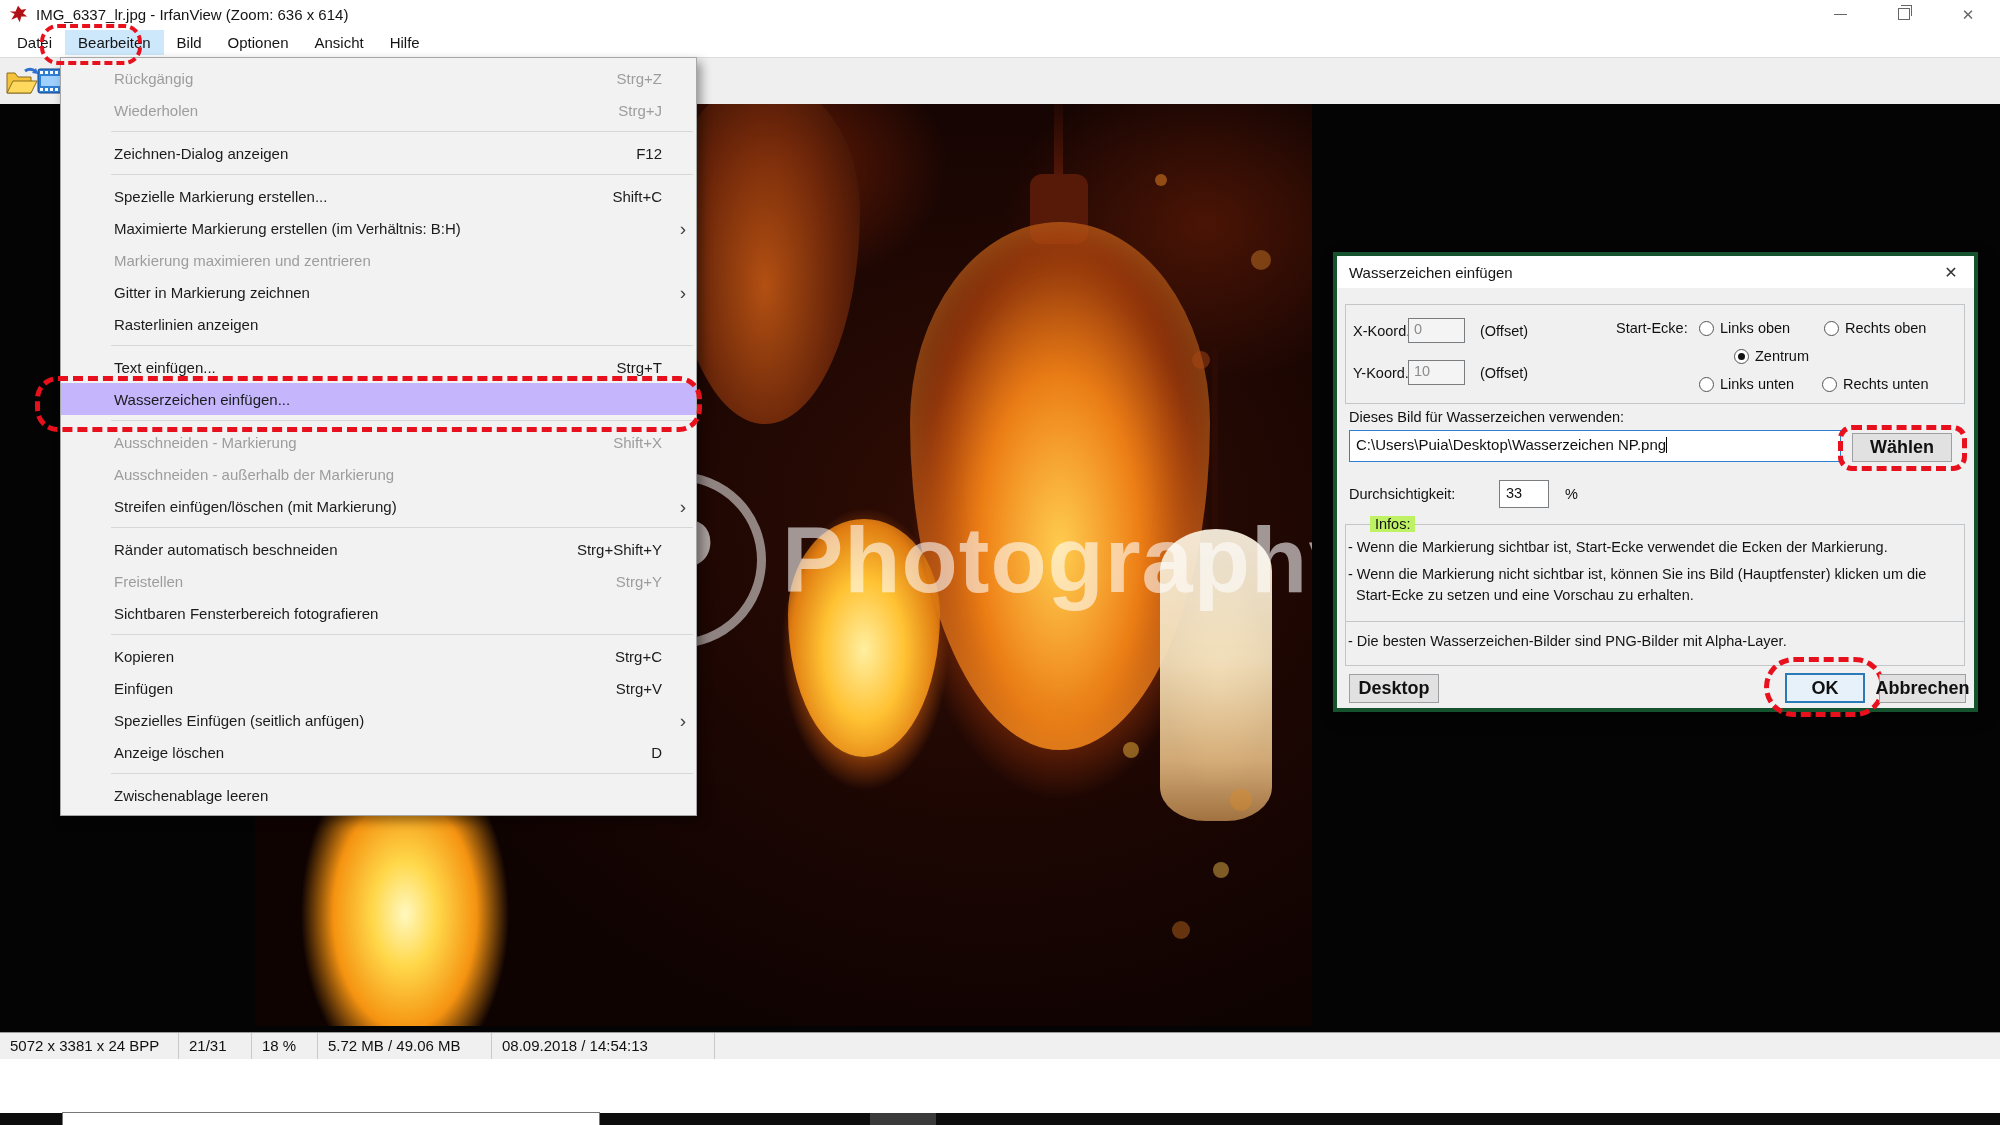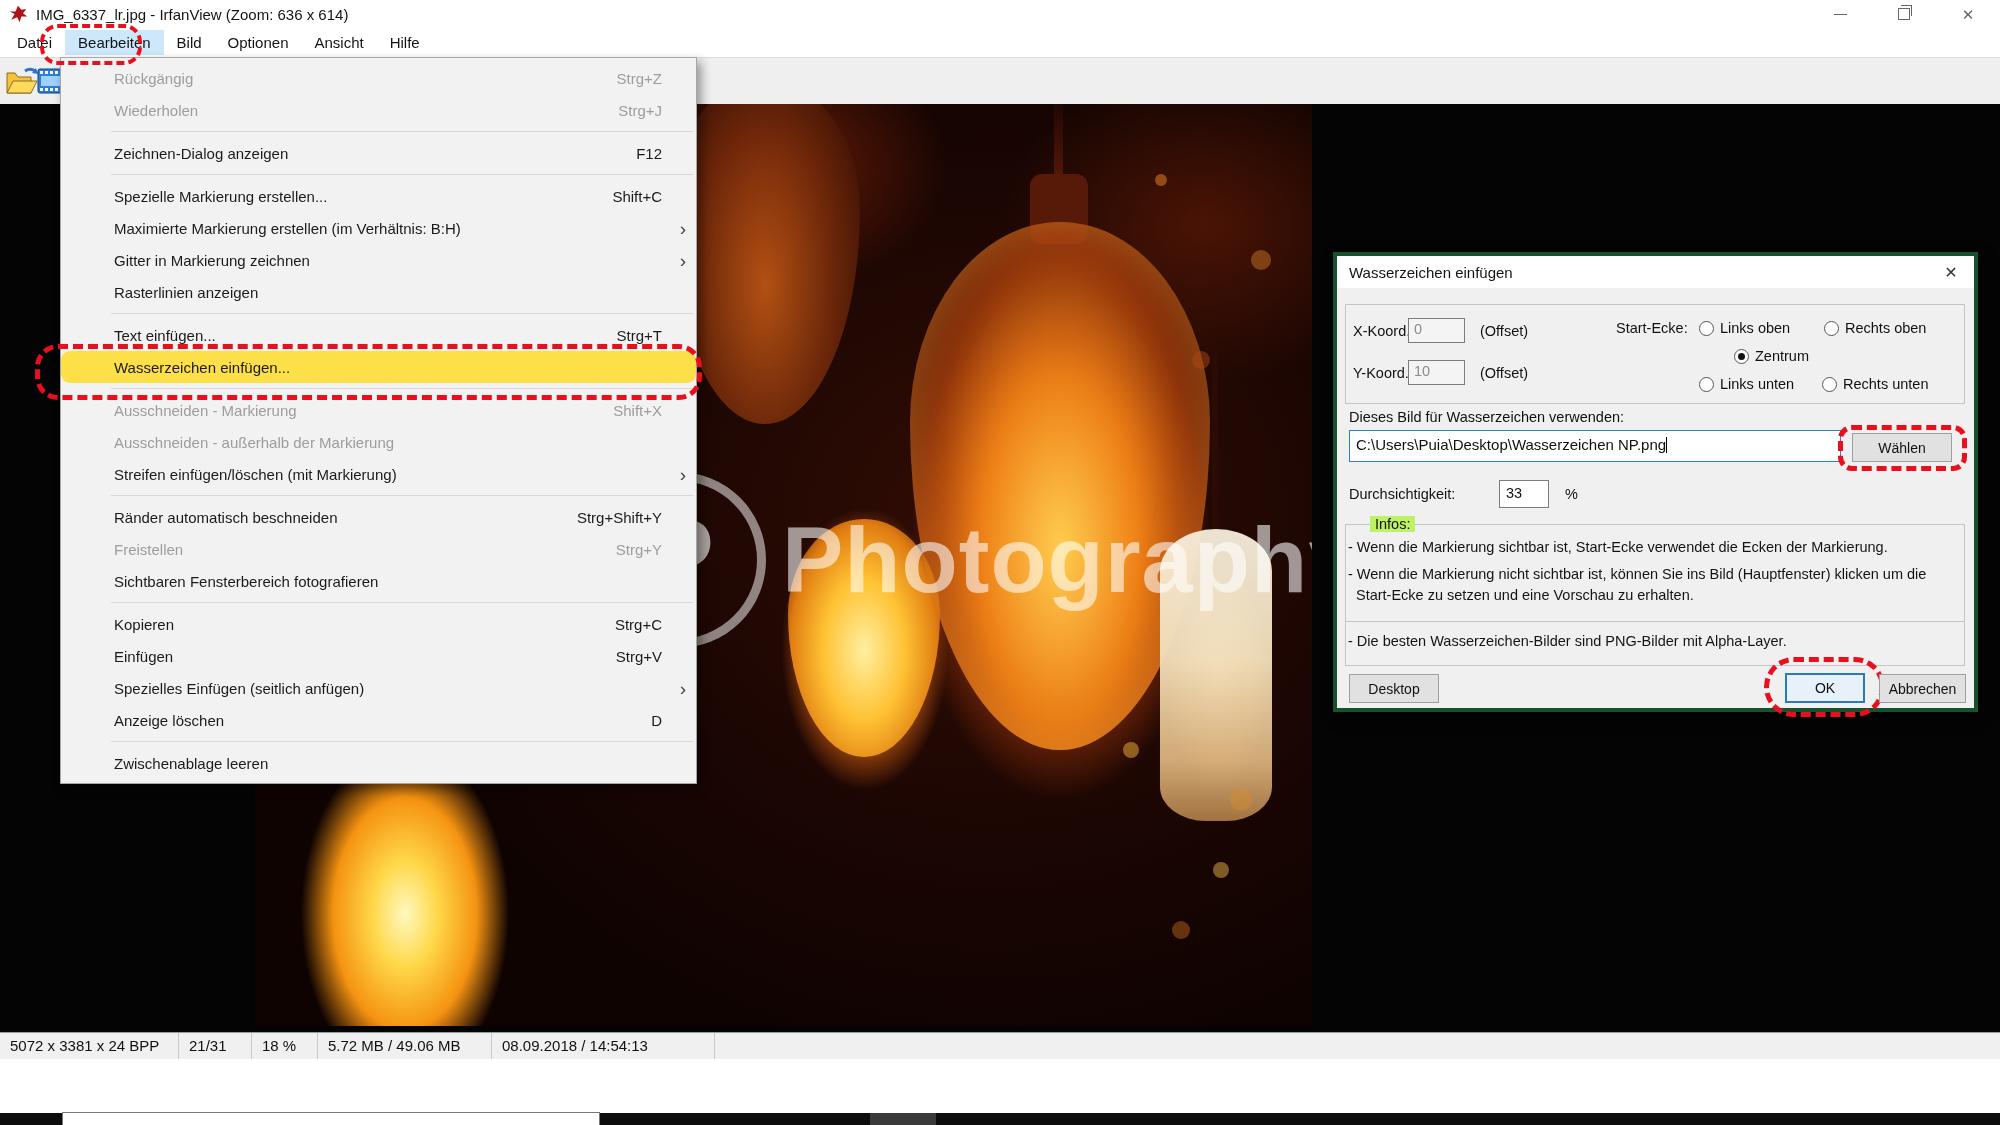--- a/index.html
+++ b/index.html
@@ -58,42 +58,42 @@
   .wm-circle{width:158px;height:158px;border:9px solid rgba(255,255,255,.5);border-radius:50%;display:flex;align-items:center;justify-content:center;flex:0 0 auto;}
   .wm-p{font-size:108px;font-weight:bold;color:rgba(255,255,255,.62);line-height:1;transform:translateY(-4px);}
   .wm-text{font-size:92px;font-weight:bold;color:rgba(255,255,255,.58);letter-spacing:1px;white-space:nowrap;}
 
   
   .dropdown{position:absolute;left:60px;top:57px;width:635px;background:#f2f2f2;border:1px solid #a6a6a6;
             box-shadow:4px 5px 10px rgba(0,0,0,.4);padding:4px 0;z-index:30;}
   .mrow{position:relative;height:32px;display:flex;align-items:center;padding:0 34px 0 53px;font-size:15px;color:#1b1b1b;}
   .mrow .mkey{margin-left:auto;}
   .mrow.dis{color:#9d9d9d;}
-  .mrow.hl{background:#fde047;border-radius:9px;}
+  .mrow.hl{background:#c4b5fd;}
   .marrow{position:absolute;right:10px;font-size:19px;color:#444;line-height:1;}
   .msep{height:1px;background:#d8d8d8;margin:5px 3px 5px 50px;}
 
   
   .red-dash{border:5px dashed #e8101d;pointer-events:none;position:absolute;}
   .ann-bearbeiten{left:40px;top:24px;width:94px;height:33px;border-radius:18px;border-width:4px;z-index:50;}
   .red-outline-item{position:absolute;left:-26px;top:-7px;width:calc(100% + 22px);height:46px;border:5px dashed #e8101d;border-radius:23px;pointer-events:none;}
 
   
   .dlg{position:absolute;left:1333px;top:252px;width:637px;height:452px;background:#f0f0f0;border:4px solid #14532d;
        box-shadow:4px 5px 12px rgba(0,0,0,.5);z-index:20;font-size:14.5px;}
   .dlg *{box-sizing:border-box;}
   .dlg-title{height:32px;background:#fff;display:flex;align-items:center;padding-left:12px;font-size:15px;color:#141414;}
   .dlg-close{position:absolute;right:10px;top:5px;width:26px;height:22px;display:flex;align-items:center;justify-content:center;font-size:16px;color:#333;}
   .dlg-abs{position:absolute;}
   .groupbox{border:1px solid #c3c6c9;background:transparent;}
   .gb-label{position:absolute;top:-9px;left:24px;background:#bef264;padding:0 5px;}
   .numbox{border:1px solid #7a7d80;background:#f4f4f4;color:#8c8c8c;font-size:14.5px;padding:2px 5px;}
   .filebox{background:#fff;border:1px solid #2e7ed1;font-size:15px;padding:5px 6px;white-space:nowrap;overflow:hidden;}
   .caret{display:inline-block;width:1px;height:16px;background:#000;vertical-align:-3px;}
-  .btn{background:#e1e1e1;border:1px solid #9d9fa2;display:flex;align-items:center;justify-content:center;font-size:14px;color:#111;}
+  .btn{background:#e1e1e1;border:1px solid #9d9fa2;display:flex;align-items:center;justify-content:center;font-size:18px;color:#111;font-weight:bold;}
   .btn.default{background:#e7f1fa;border:2px solid #2a7ab8;}
   .radio{display:flex;align-items:center;gap:6px;position:absolute;height:20px;}
   .rb{width:15px;height:15px;border-radius:50%;border:1px solid #555;background:#fff;flex:0 0 auto;position:relative;}
   .rb.sel:after{content:"";position:absolute;left:3px;top:3px;width:7px;height:7px;border-radius:50%;background:#111;}
   .info-line{padding-left:10px;text-indent:-8px;padding-right:14px;line-height:1.45;color:#141414;}
   .ann-waehlen{left:501px;top:169px;width:129px;height:46px;border-radius:14px;}
   .ann-ok{left:427px;top:401px;width:121px;height:60px;border-radius:30px;}
 
   
   .statusbar{position:absolute;left:0;top:1032px;width:2000px;height:26px;background:#f0f0f0;border-top:1px solid #9b9b9b;display:flex;font-size:15px;}
@@ -214,20 +214,23 @@
       </div>
       <div class="msep"></div>
       <div class="mrow">
         <span class="mlabel">Spezielle Markierung erstellen...</span>
         <span class="mkey">Shift+C</span>
       </div>
       <div class="mrow">
         <span class="mlabel">Maximierte Markierung erstellen (im Verhältnis: B:H)</span>
         <span class="marrow">›</span>
       </div>
+      <div class="mrow dis">
+        <span class="mlabel">Markierung maximieren und zentrieren</span>
+      </div>
       <div class="mrow">
         <span class="mlabel">Gitter in Markierung zeichnen</span>
         <span class="marrow">›</span>
       </div>
       <div class="mrow">
         <span class="mlabel">Rasterlinien anzeigen</span>
       </div>
       <div class="msep"></div>
       <div class="mrow">
         <span class="mlabel">Text einfügen...</span>

